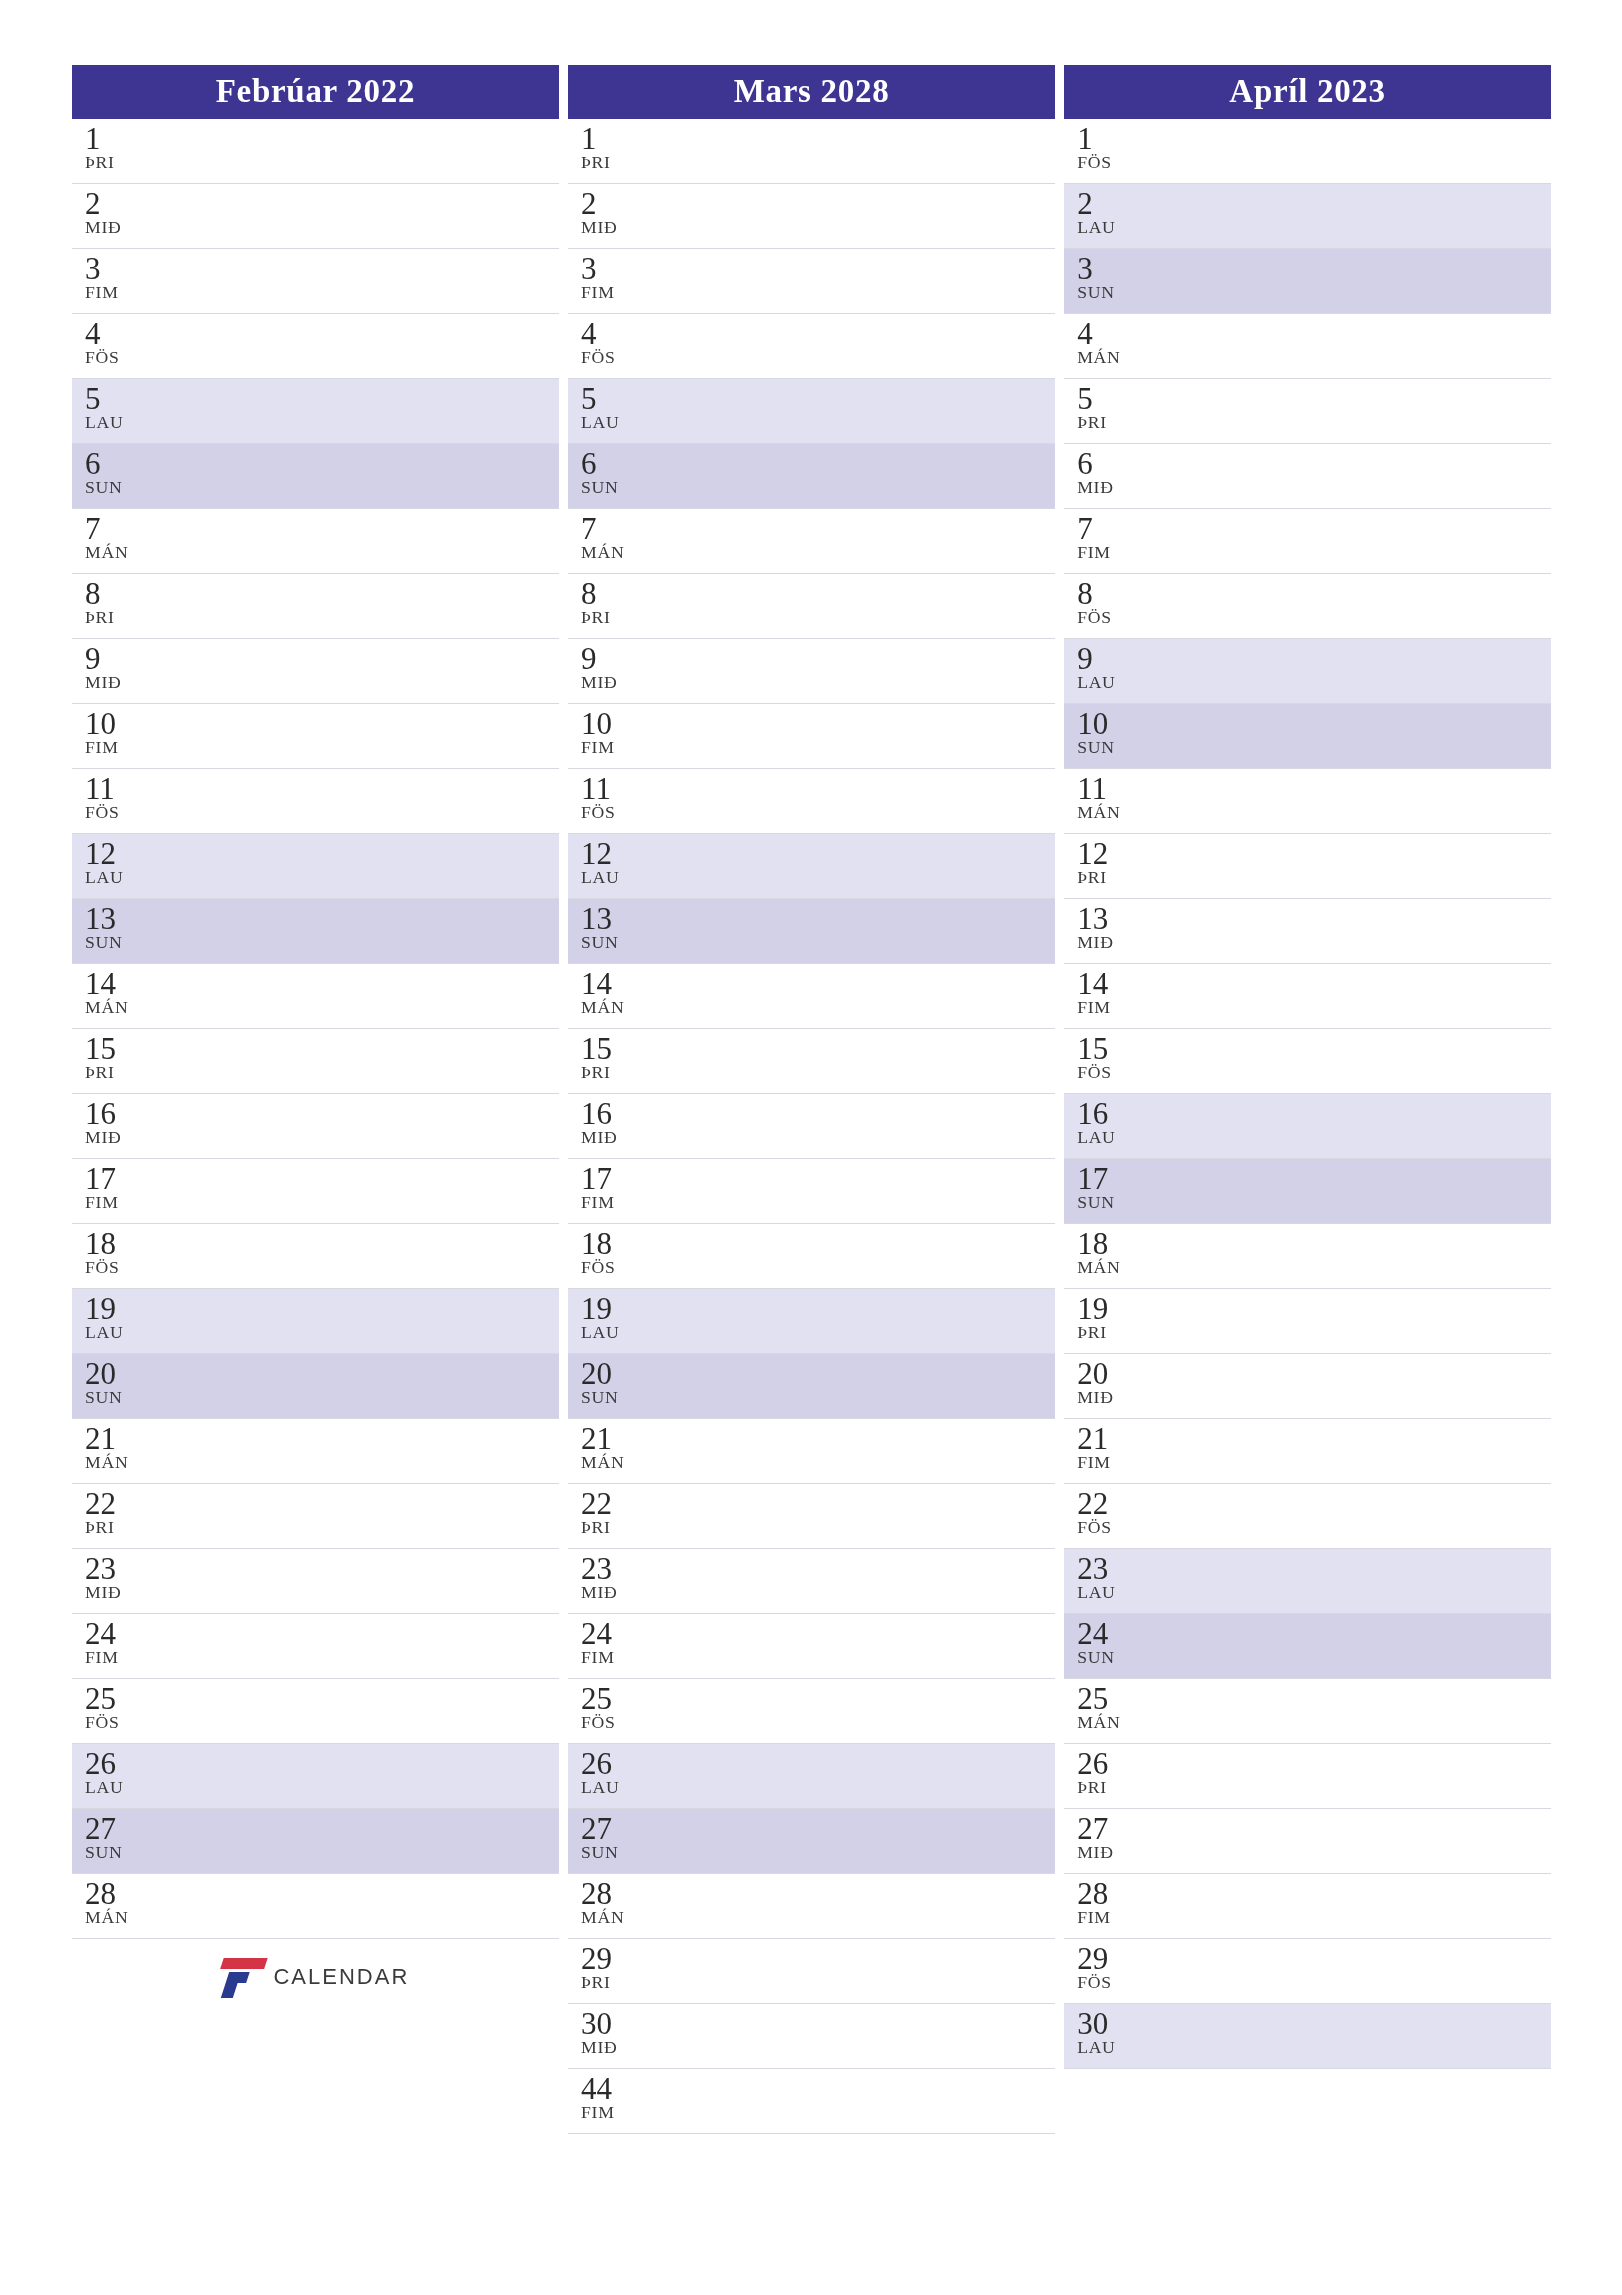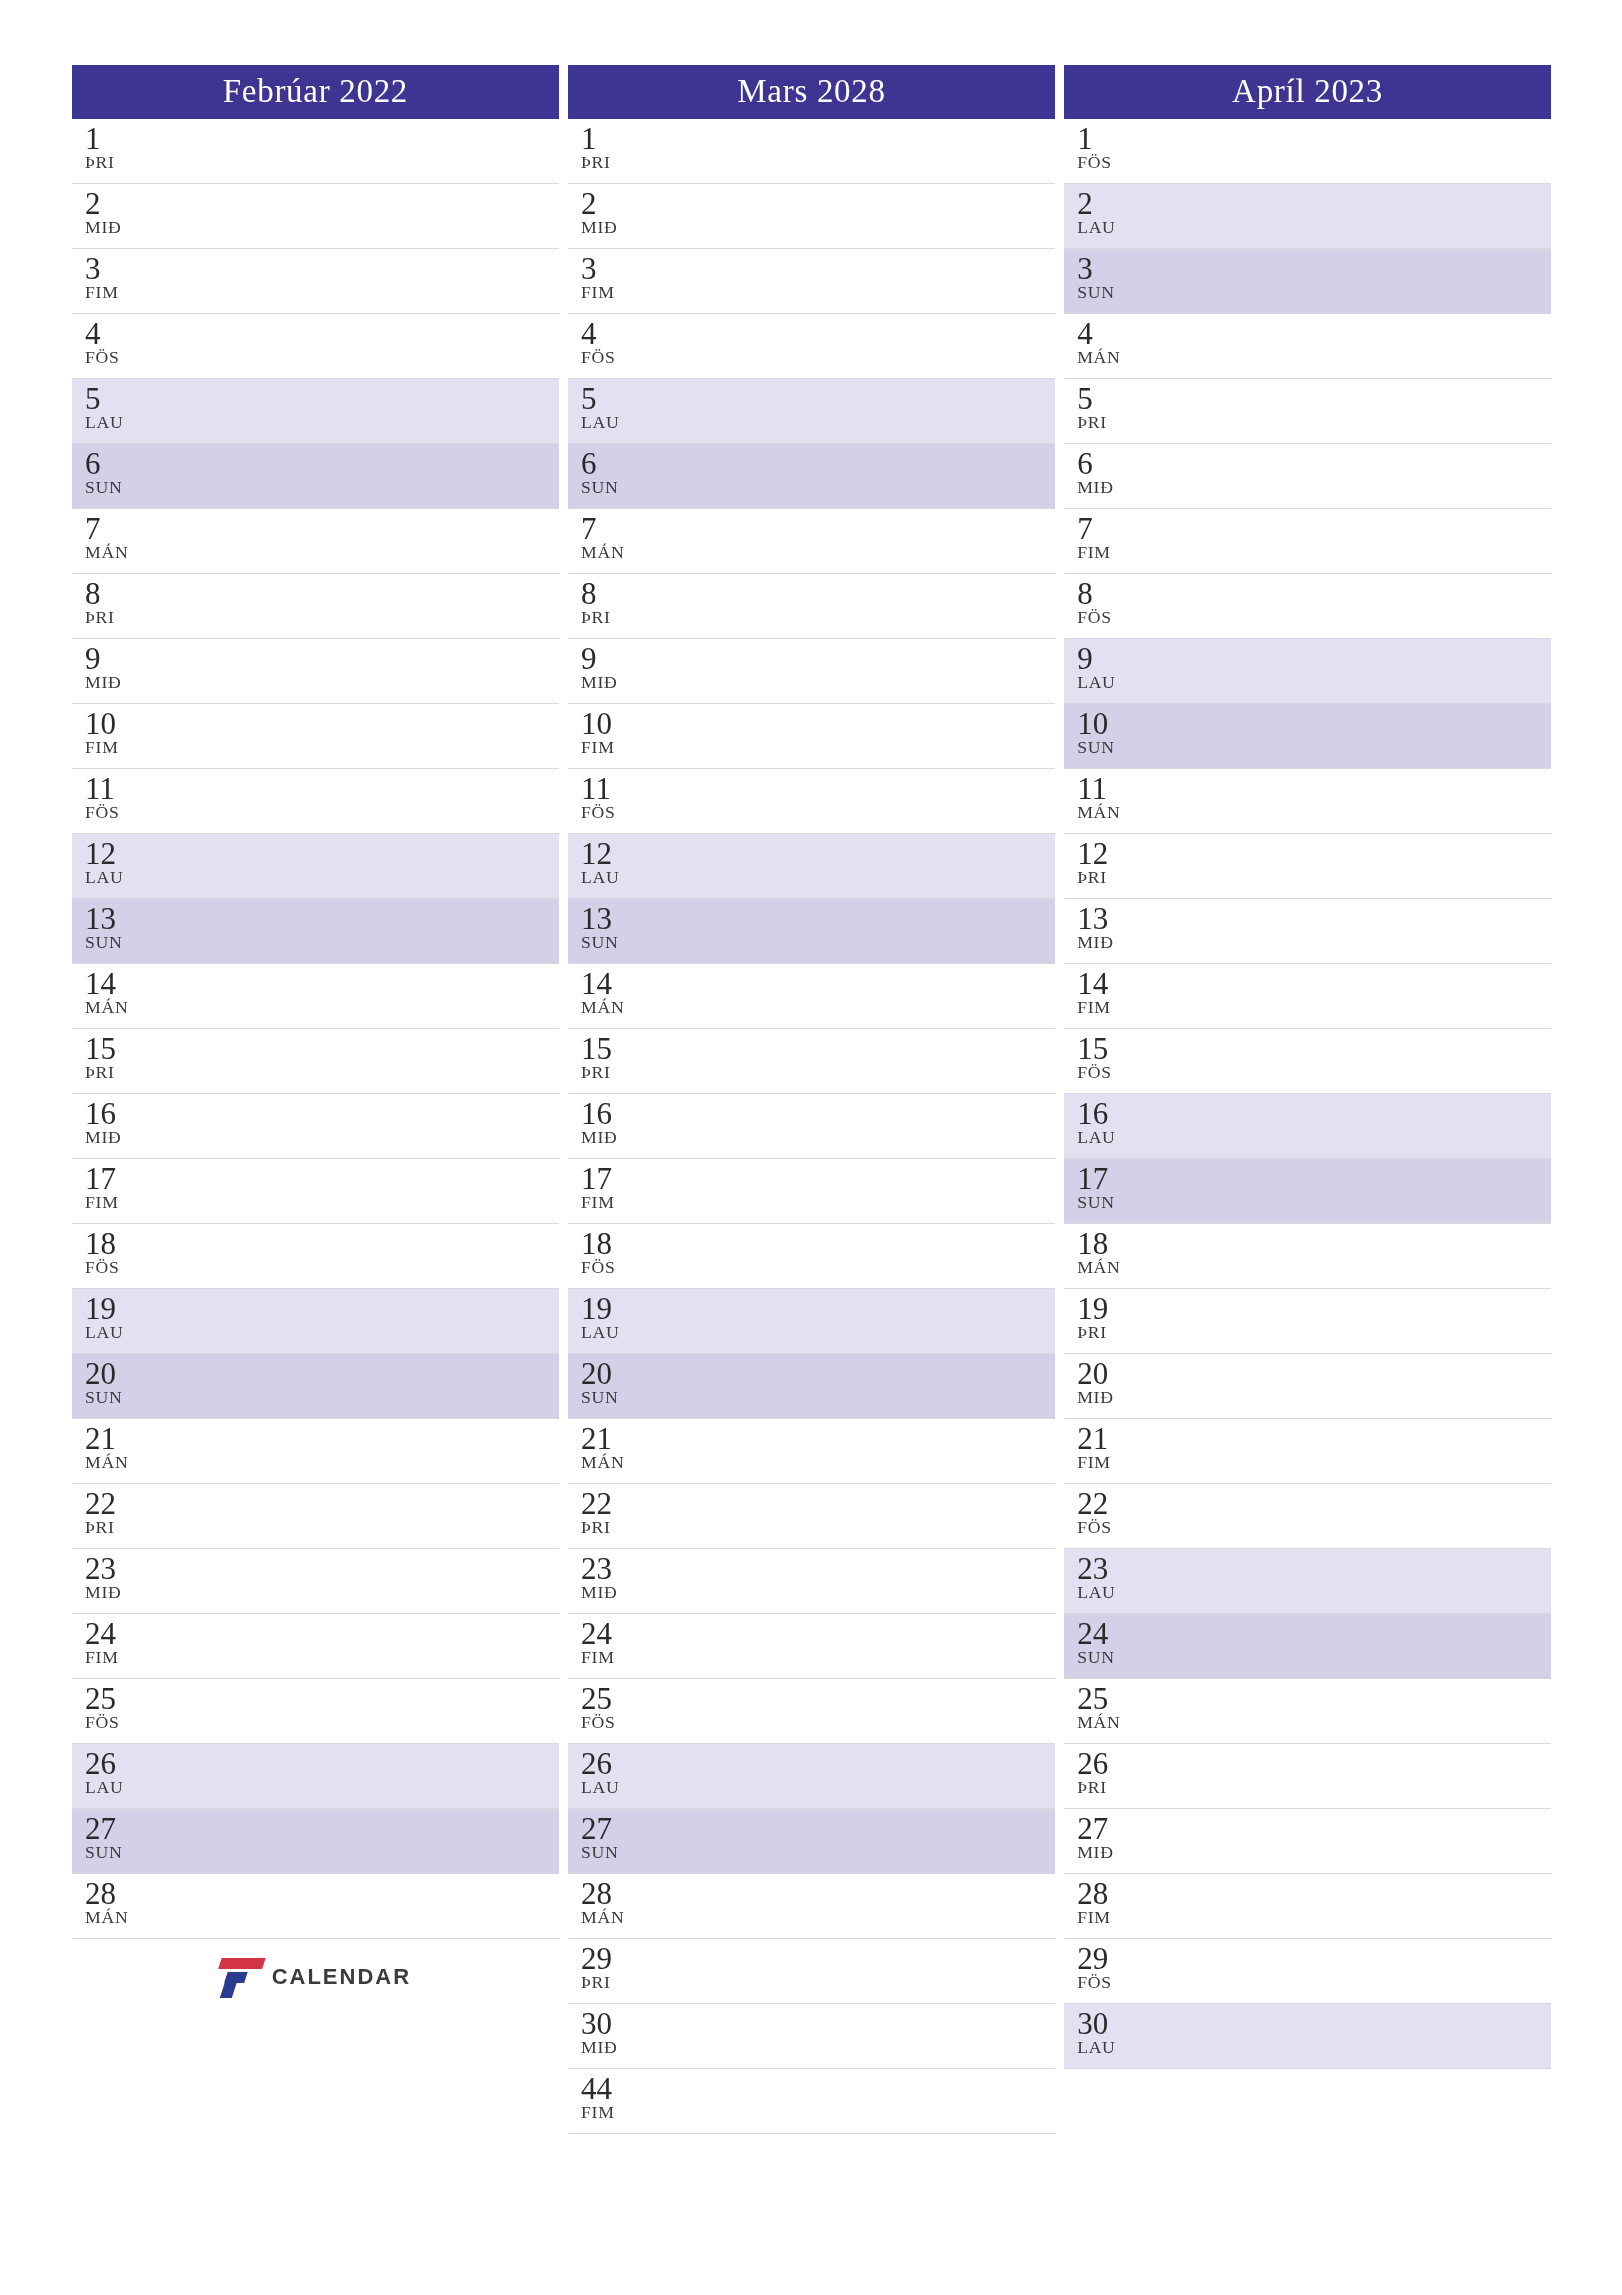--- a/index.html
+++ b/index.html
@@ -17,21 +17,21 @@
   .month {
     flex: 1;
     display: flex;
     flex-direction: column;
   }
   .month-header {
     background: #3d3591;
     color: #ffffff;
     text-align: center;
     font-size: 33px;
-    font-weight: 400;
+    font-weight: 700;
     padding: 7.9px 0 9.2px 0;
     letter-spacing: 0.7px;
   }
   .days {
     display: flex;
     flex-direction: column;
   }
   .day {
     border-bottom: 1.3px solid #d8d8e0;
     padding: 3.9px 9.2px 2.6px 13px;
@@ -84,21 +84,21 @@
   }
   .logo-mark .bar3 {
     position: absolute;
     top: 14.4px; left: 3.9px;
     width: 11.8px; height: 26px;
     background: #2a3a8e;
     transform: skewX(-18deg);
   }
   .logo-text {
     font-family: Arial, Helvetica, sans-serif;
-    font-weight: 700;
+    font-weight: 400;
     font-size: 22px;
     letter-spacing: 2px;
     color: #3b3b3b;
   }
 </style>
 </head>
 <body>
 
 <div class="calendar" id="calendar-root">
     <div class="month">

